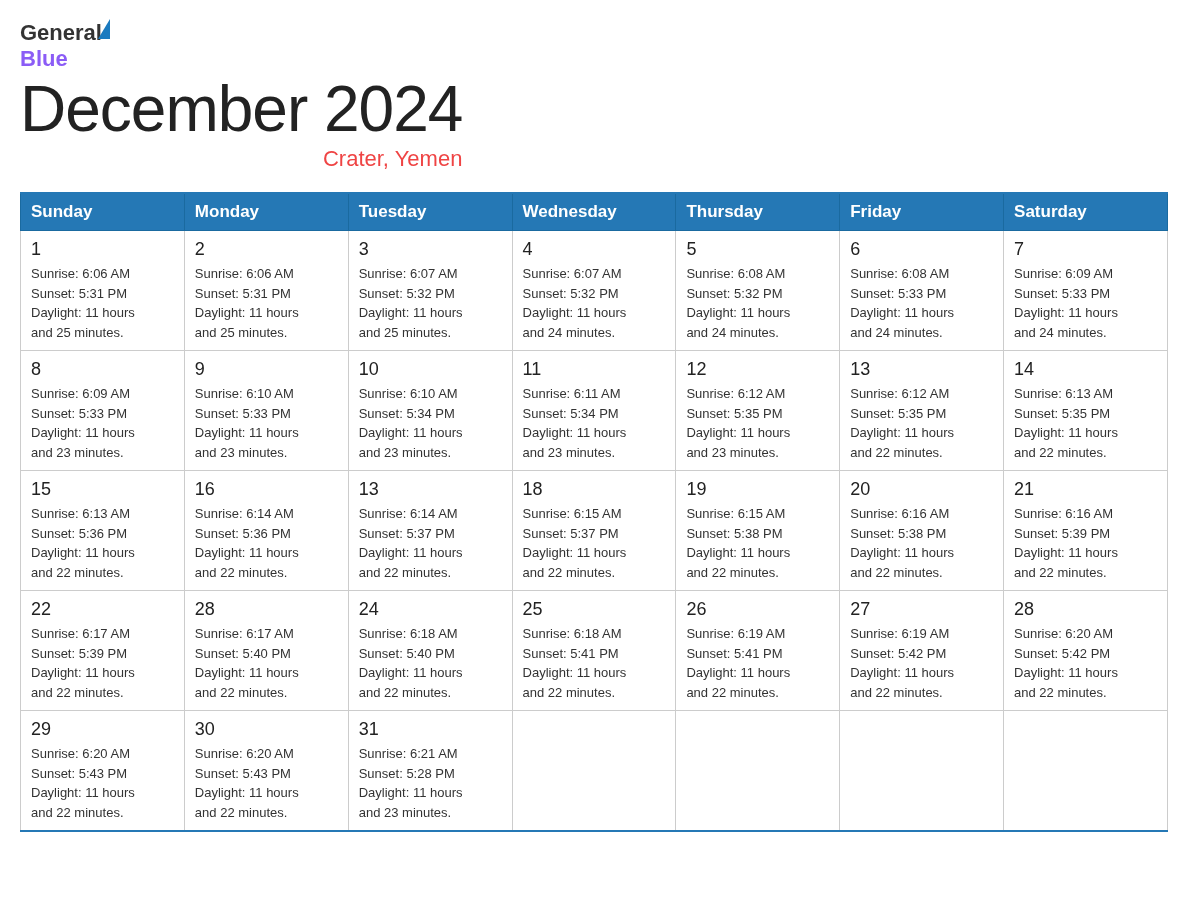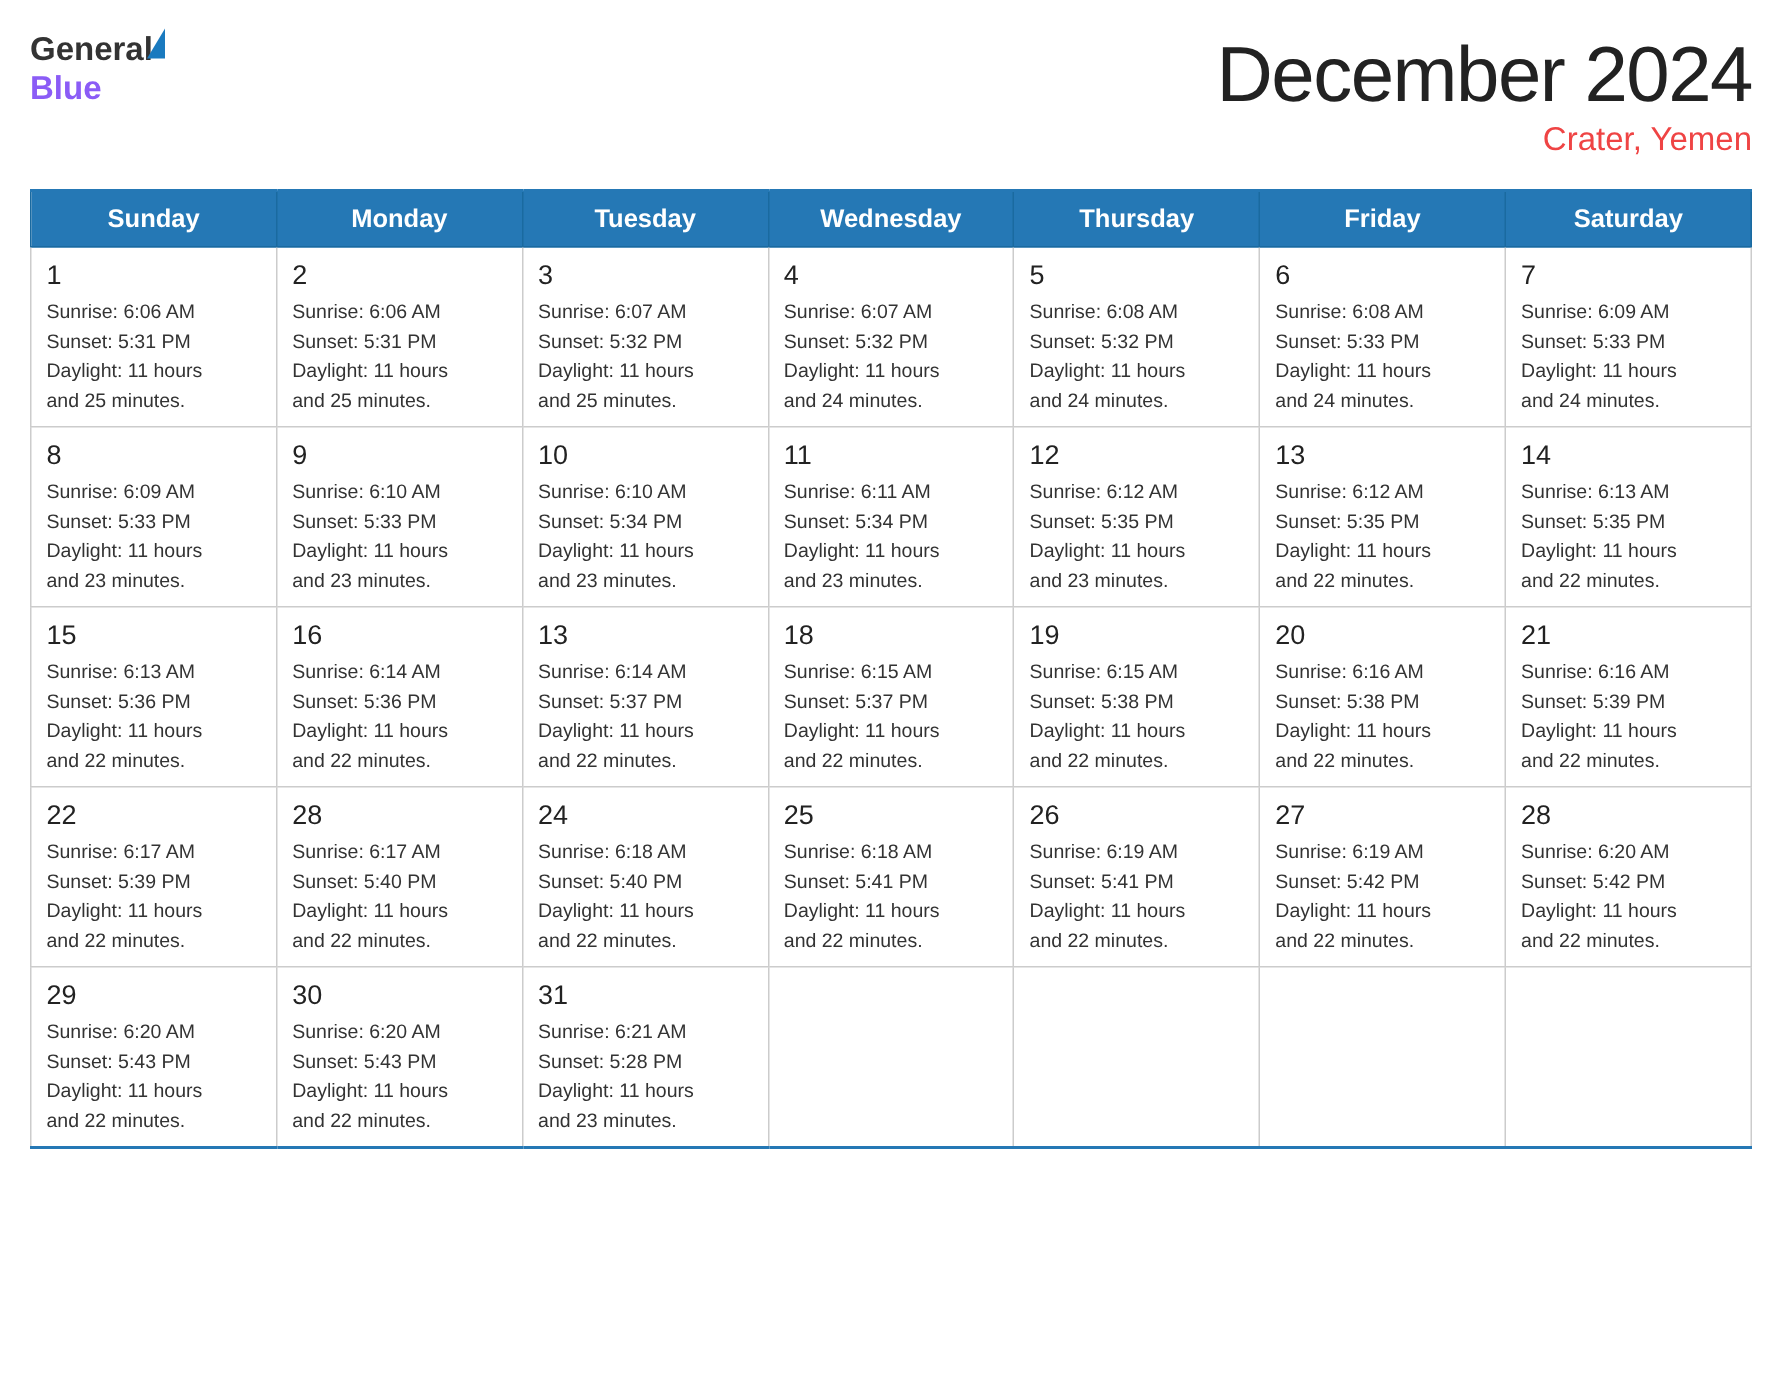--- a/index.html
+++ b/index.html
@@ -8,20 +8,21 @@
       background: #fff;
       width: 1188px;
       min-height: 918px;
       padding: 20px;
     }
     .header {
       display: flex;
       justify-content: space-between;
       align-items: flex-start;
       margin-bottom: 20px;
+      flex-direction: column;
     }
     .logo-text-general {
       font-size: 22px;
       font-weight: bold;
       color: #333;
     }
     .logo-text-blue {
       font-size: 22px;
       font-weight: bold;
       color: #8b5cf6;
@@ -39,40 +40,40 @@
       flex-direction: column;
     }
     .logo-row {
       display: flex;
       align-items: center;
     }
     .title-area {
       text-align: right;
     }
     .month-title {
-      font-size: 52px;
+      font-size: 64px;
       font-weight: normal;
       color: #222;
       letter-spacing: -1px;
     }
     .location {
       font-size: 22px;
       color: #ef4444;
       margin-top: 0;
     }
     table {
       width: 100%;
       border-collapse: collapse;
       table-layout: fixed;
     }
     th {
       background: #2578b5;
       color: #fff;
       padding: 8px 10px;
-      text-align: center;
+      text-align: left;
       font-size: 17px;
       font-weight: bold;
       border: 1px solid #1a6aa0;
     }
     td {
       vertical-align: top;
       padding: 8px 10px;
       border: 1px solid #ccc;
       font-size: 13px;
       color: #333;

